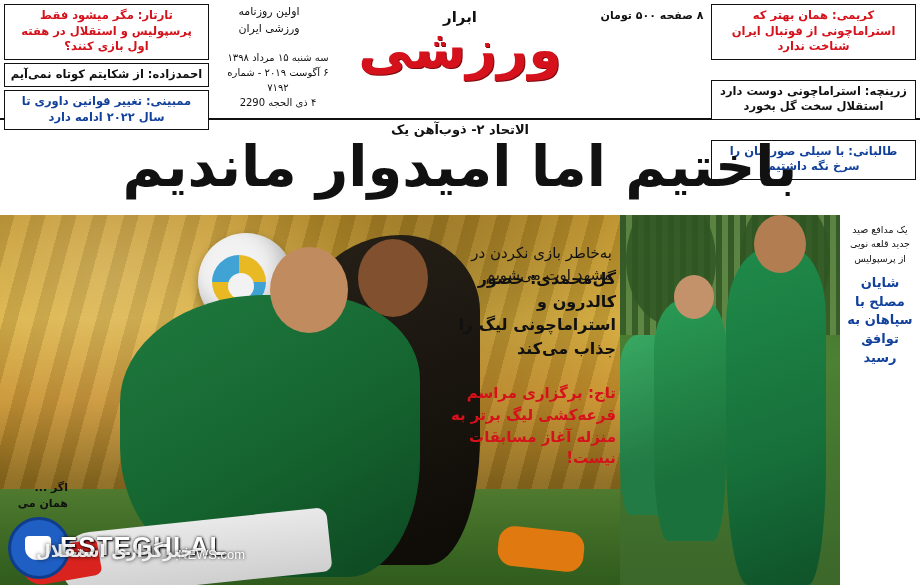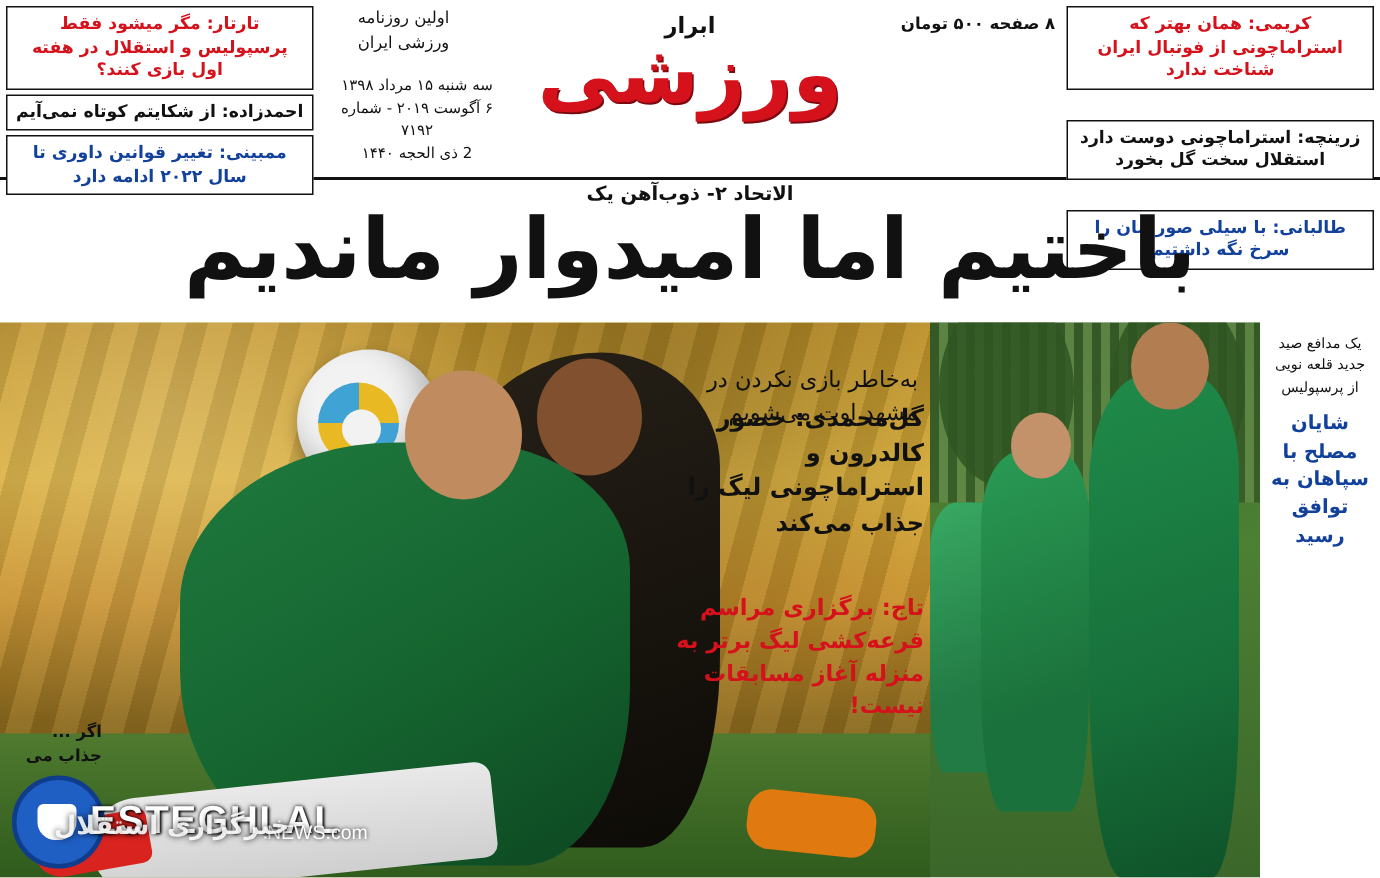--- a/index.html
+++ b/index.html
@@ -386,21 +386,21 @@
   }
   .cap-1 {
     left: 440px;
     top: 52px;
     width: 176px;
     font-size: 16px;
     color: #111;
   }
   .cap-2 {
     left: 440px;
-    top: 180px;
+    top: 168px;
     width: 176px;
     font-size: 15px;
     color: #d5121b;
   }
 
   
   .badge {
     position: absolute;
     left: 8px;
     bottom: 6px;
@@ -495,21 +495,21 @@
       </div>
 
       <div class="logo-abrar">ابرار</div>
       <div class="logo-varzeshi">ورزشی</div>
 
       <div class="mast-meta-left">اولین روزنامه ورزشی ایران</div>
 
       <div class="mast-date">
         <div>سه شنبه ۱۵ مرداد ۱۳۹۸</div>
         <div>۶ آگوست ۲۰۱۹ - شماره ۷۱۹۲</div>
-        <div>2 ذی الحجه ۱۴۴۰</div>
+        <div>۴ ذی الحجه 2290</div>
       </div>
     </div>
   </div>
 
   <div class="subhead">الاتحاد ۲- ذوب‌آهن یک</div>
 
   <div class="main-headline">باختیم اما امیدوار ماندیم</div>
 
   <div class="photo-area">
 
@@ -524,21 +524,21 @@
         <div class="skin"></div>
       </div>
       <div class="leg-white"></div>
       <div class="sock-orange"></div>
       <div class="boot"></div>
 
       <div class="cap cap-note">به‌خاطر بازی نکردن در مشهد اوت می‌شویم</div>
       <div class="cap cap-1">گل‌محمدی: حضور کالدرون و استراماچونی لیگ را جذاب می‌کند</div>
       <div class="cap cap-2">تاج: برگزاری مراسم قرعه‌کشی لیگ برتر به منزله آغاز مسابقات نیست!</div>
 
-      <div class="side-note-vert">اگر ... جذاب می‌</div>
+      <div class="side-note-vert">اگر ... همان می‌</div>
 
       <div class="badge">
         <div class="circle"></div>
         <div class="word">ESTEGHLAL</div>
         <div class="dotcom">NEWS.com</div>
       </div>
       <div class="watermark">خبرگزاری استقلال</div>
     </div>
 
     <div class="side-photo">

